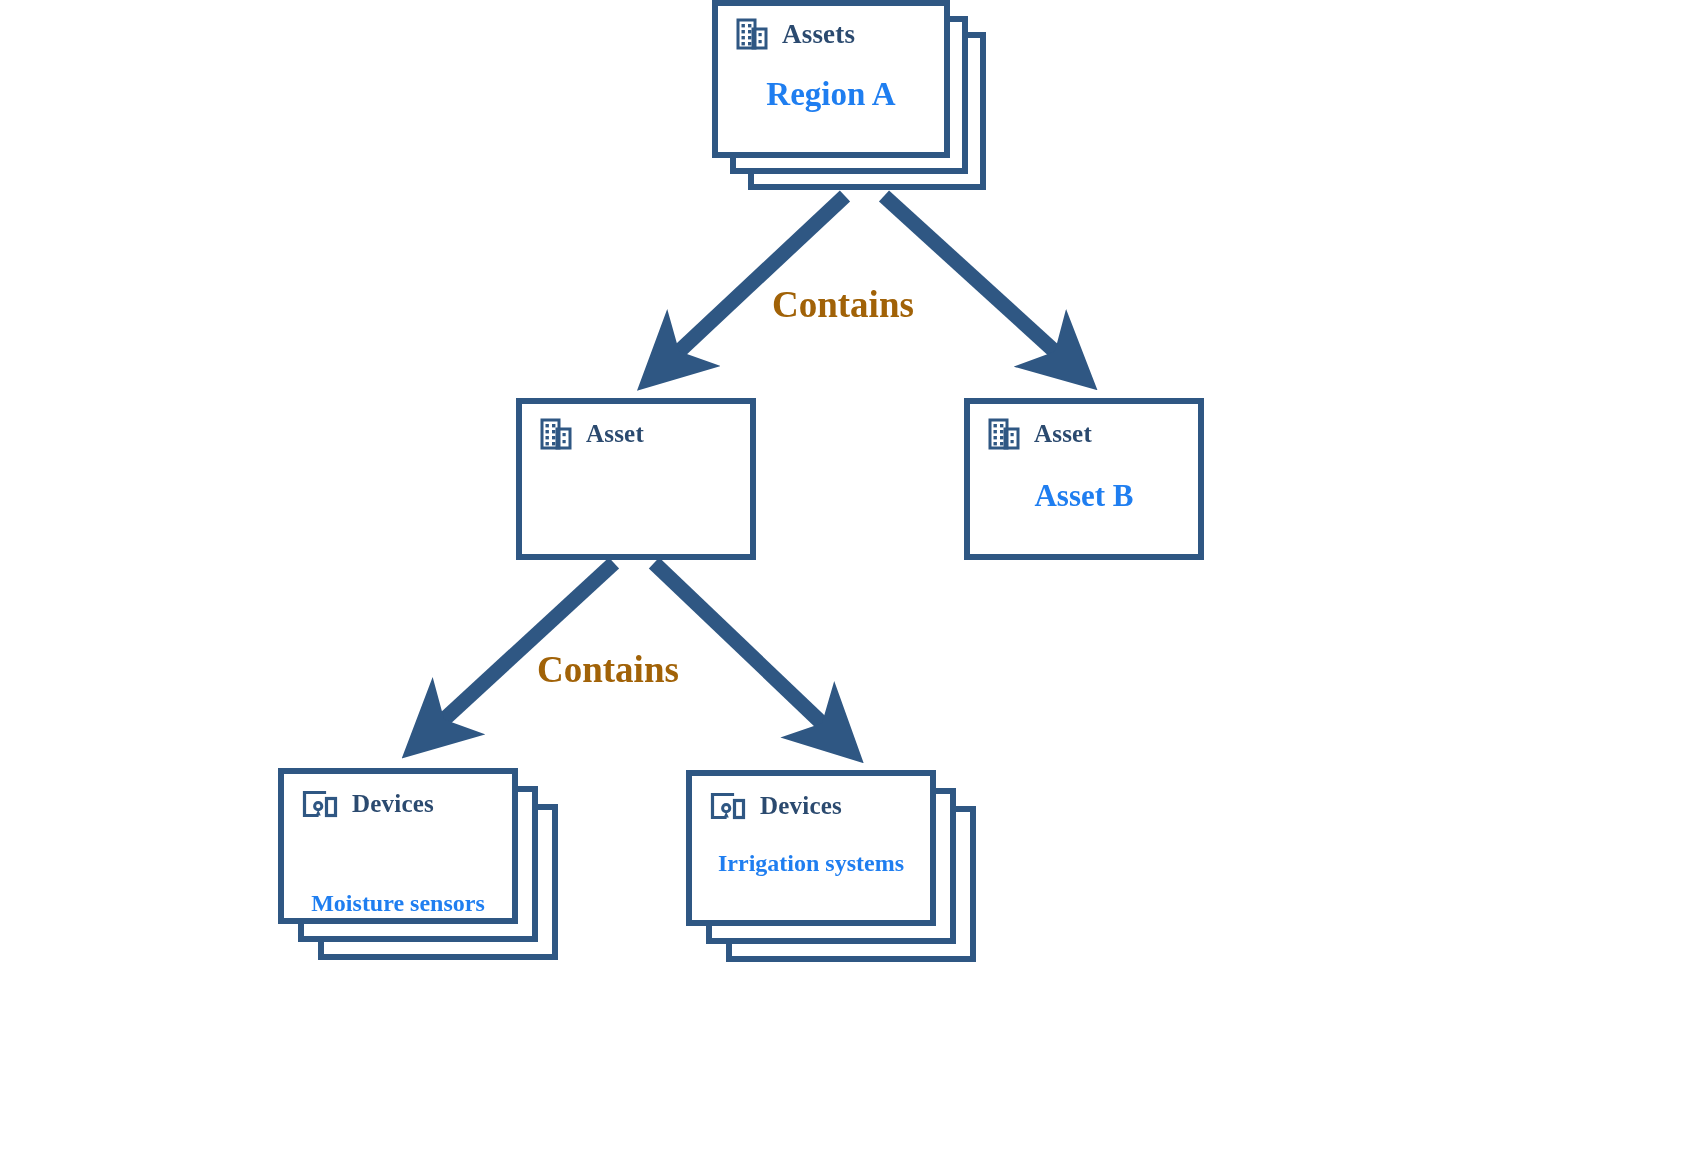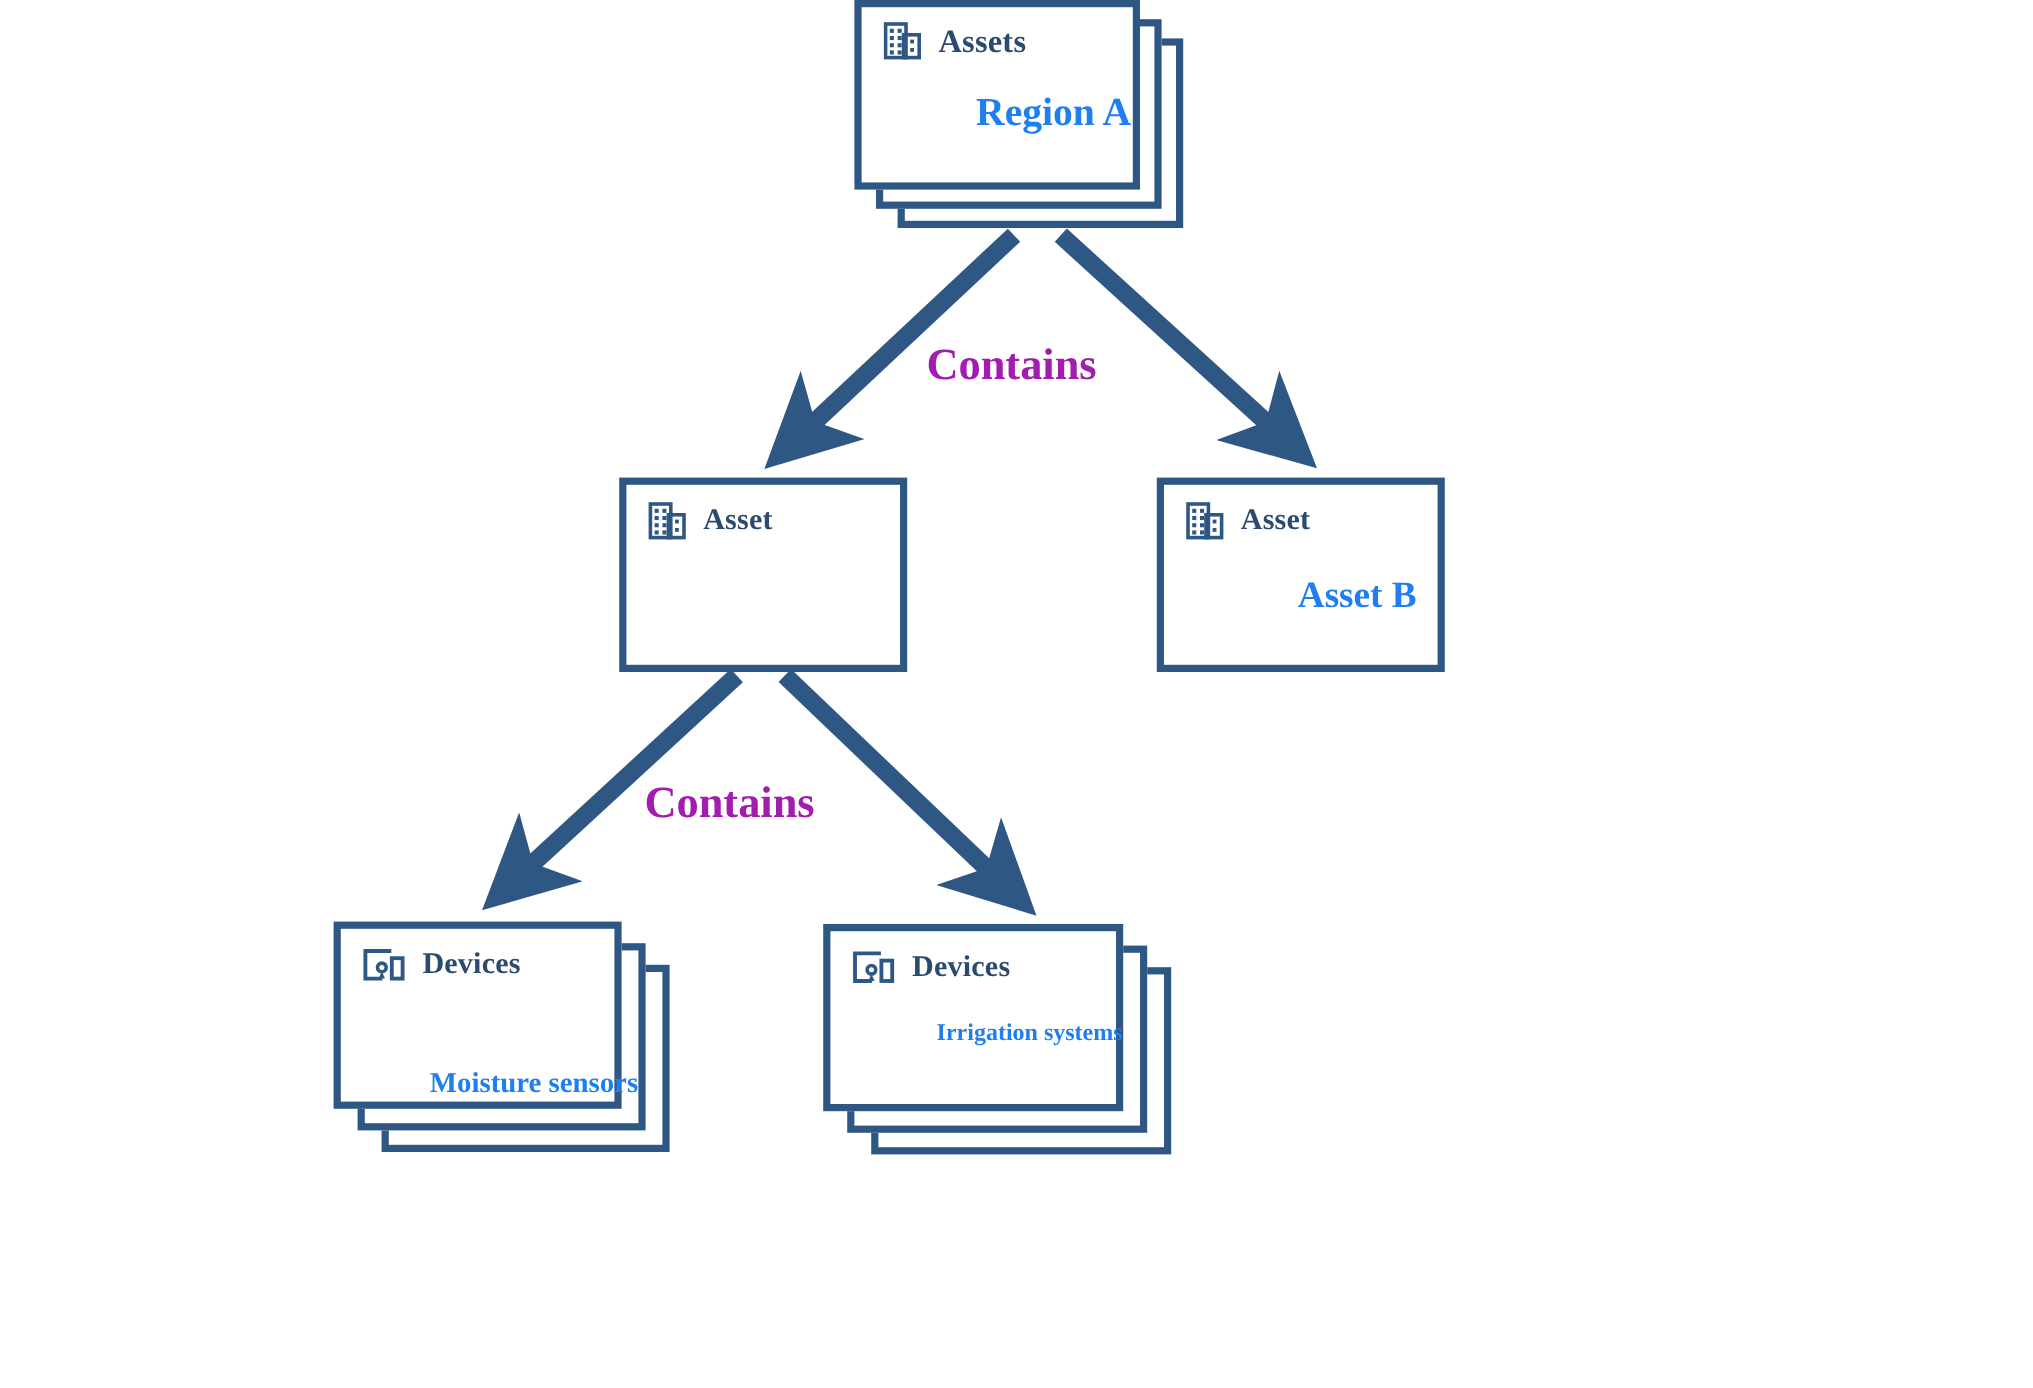--- a/index.html
+++ b/index.html
@@ -58,27 +58,26 @@
     letter-spacing: 0.2px;
     white-space: nowrap;
   }
   .name-label {
     position: absolute;
     width: 100%;
     text-align: center;
     color: #1f7ef0;
     font-weight: bold;
     white-space: nowrap;
-    padding-left: 47px;
   }
 
   
   .edge-label {
     position: absolute;
-    color: #a21caf;
+    color: #a16207;
     font-weight: bold;
     white-space: nowrap;
     font-family: "Liberation Serif", "DejaVu Serif", serif;
   }
 
   
   #node-region-a { left: 712px; top: 0px; width: 300px; height: 208px; }
   #node-region-a .card { width: 238px; height: 158px; }
   #node-region-a .l1 { left: 18px; top: 16px; width: 238px; height: 158px; z-index: 3; }
   #node-region-a .l2 { left: 36px; top: 32px; width: 238px; height: 158px; z-index: 1; }
@@ -105,21 +104,21 @@
   #node-moisture .card-head { left: 18px; top: 16px; }
   #node-moisture .type-label { font-size: 25px; }
   #node-moisture .name-label { top: 92px; font-size: 24px; margin-top: 24px; }
 
   #node-irrigation { left: 686px; top: 770px; width: 310px; height: 196px; }
   #node-irrigation .card { width: 250px; height: 156px; }
   #node-irrigation .l1 { left: 20px; top: 18px; width: 250px; height: 156px; z-index: 3; }
   #node-irrigation .l2 { left: 40px; top: 36px; width: 250px; height: 156px; z-index: 1; }
   #node-irrigation .card-head { left: 18px; top: 16px; }
   #node-irrigation .type-label { font-size: 25px; }
-  #node-irrigation .name-label { top: 74px; font-size: 20px; }
+  #node-irrigation .name-label { top: 74px; font-size: 24px; }
 
   #label-contains-1 { left: 772px; top: 283px; font-size: 37px; }
   #label-contains-2 { left: 537px; top: 648px; font-size: 37px; }
 
   .icon-svg { display: block; }
 </style>
 </head>
 <body>
 
 <div id="canvas">

